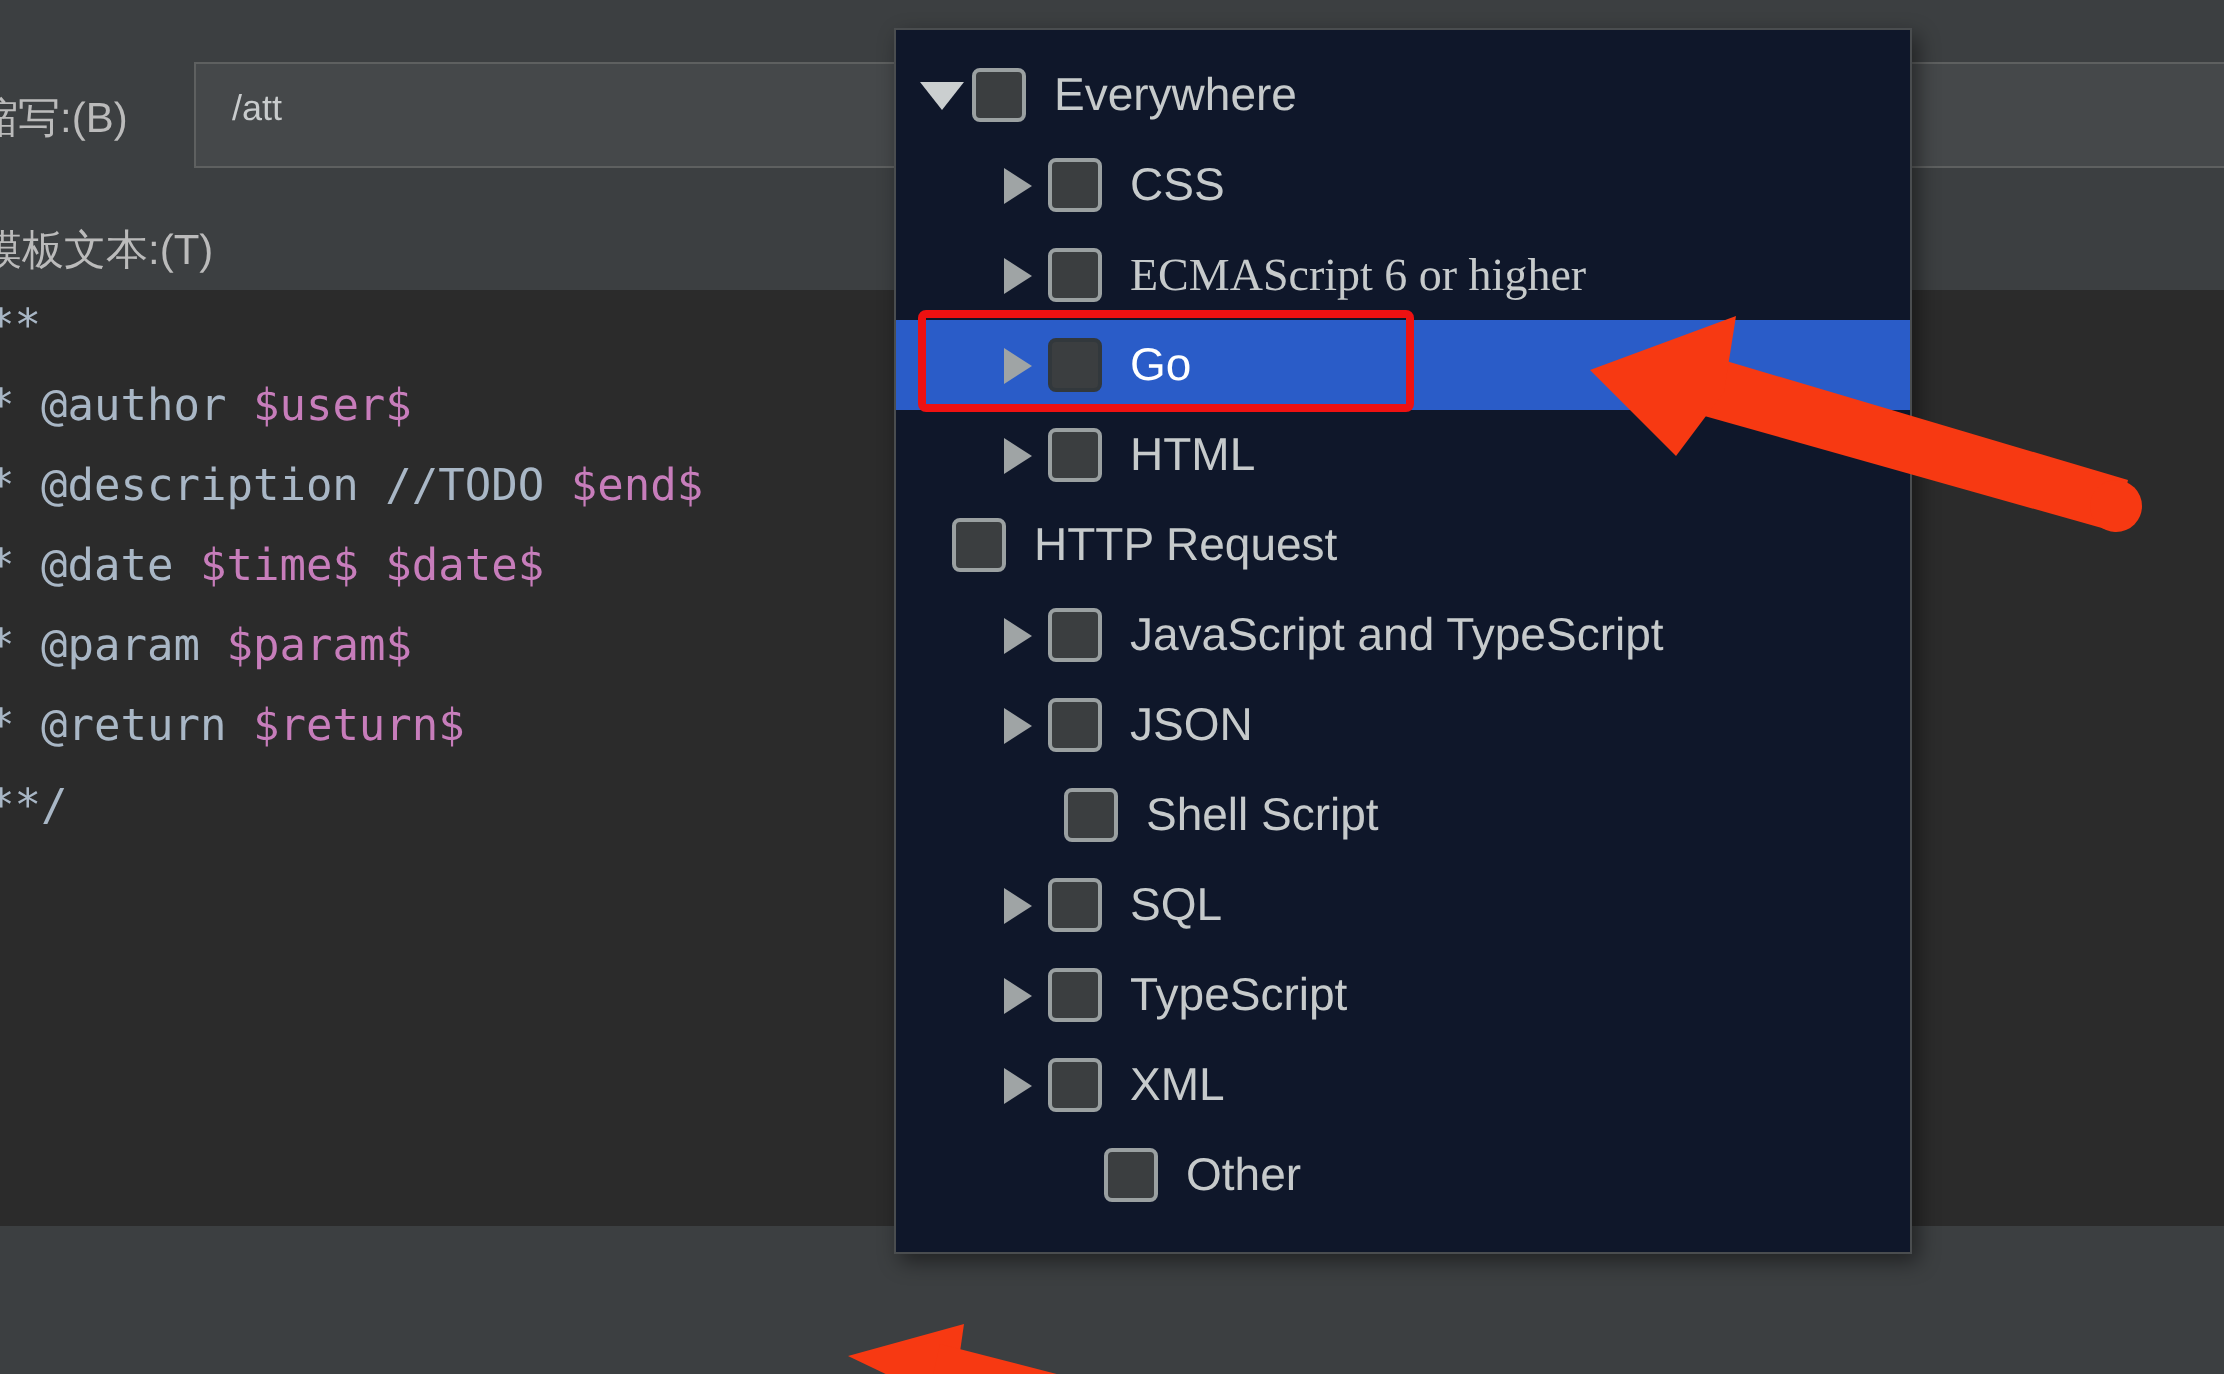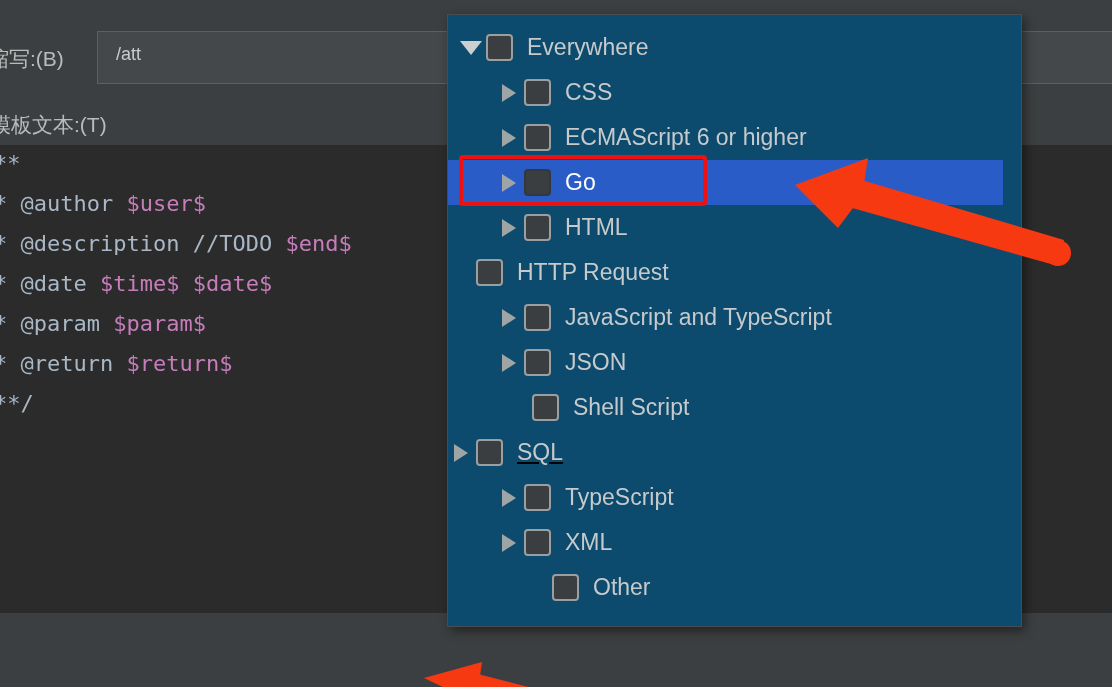--- a/index.html
+++ b/index.html
@@ -73,22 +73,22 @@
     position: absolute;
     left: 0; top: 613px;
     width: 1112px; height: 74px;
     background: #3c3f41;
   }
 
   
   .popup {
     position: absolute;
     left: 447px; top: 14px;
-    width: 575px; height: 613px;
-    background: #0c4a6e;
+    width: 509px; height: 613px;
+    background: #0f172a;
     border: 1px solid #4a4d4f;
     box-sizing: border-box;
     box-shadow: 3px 4px 10px rgba(0,0,0,0.45);
     overflow: hidden;
   }
   .tree-row {
     position: absolute;
     left: 0;
     width: 507px;
     height: 45px;
@@ -202,21 +202,21 @@
         <div class="checkbox"></div>
         <span class="row-label">Everywhere</span>
       </div>
       <div class="tree-row" style="top: 55px; padding-left: 48px;">
         <div class="arrow-slot">
           <div class="arrow-right"></div>
         </div>
         <div class="checkbox"></div>
         <span class="row-label">CSS</span>
       </div>
-      <div class="tree-row" style="top: 100px; padding-left: 48px;">
+      <div class="tree-row" style="top: 100px; padding-left: 48px; font-family: Liberation Serif, serif;">
         <div class="arrow-slot">
           <div class="arrow-right"></div>
         </div>
         <div class="checkbox"></div>
         <span class="row-label">ECMAScript 6 or higher</span>
       </div>
       <div class="tree-row selected" style="top: 145px; padding-left: 48px;">
         <div class="arrow-slot">
           <div class="arrow-right"></div>
         </div>
@@ -247,21 +247,21 @@
           <div class="arrow-right"></div>
         </div>
         <div class="checkbox"></div>
         <span class="row-label">JSON</span>
       </div>
       <div class="tree-row" style="top: 370px; padding-left: 56px;">
         <div class="arrow-slot"></div>
         <div class="checkbox"></div>
         <span class="row-label">Shell Script</span>
       </div>
-      <div class="tree-row" style="top: 415px;  text-decoration: underline;">
+      <div class="tree-row" style="top: 415px; padding-left: 48px;">
         <div class="arrow-slot">
           <div class="arrow-right"></div>
         </div>
         <div class="checkbox"></div>
         <span class="row-label">SQL</span>
       </div>
       <div class="tree-row" style="top: 460px; padding-left: 48px;">
         <div class="arrow-slot">
           <div class="arrow-right"></div>
         </div>

